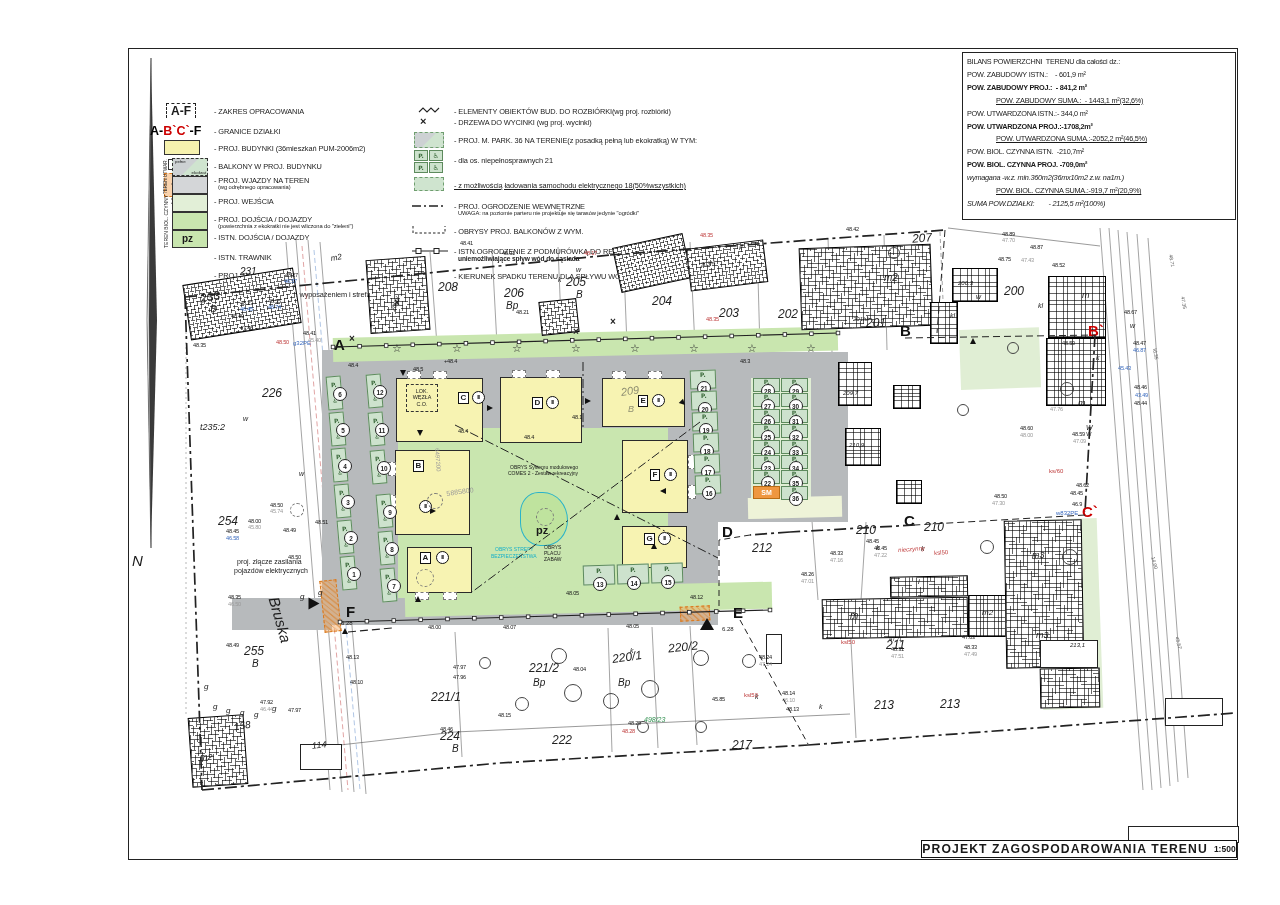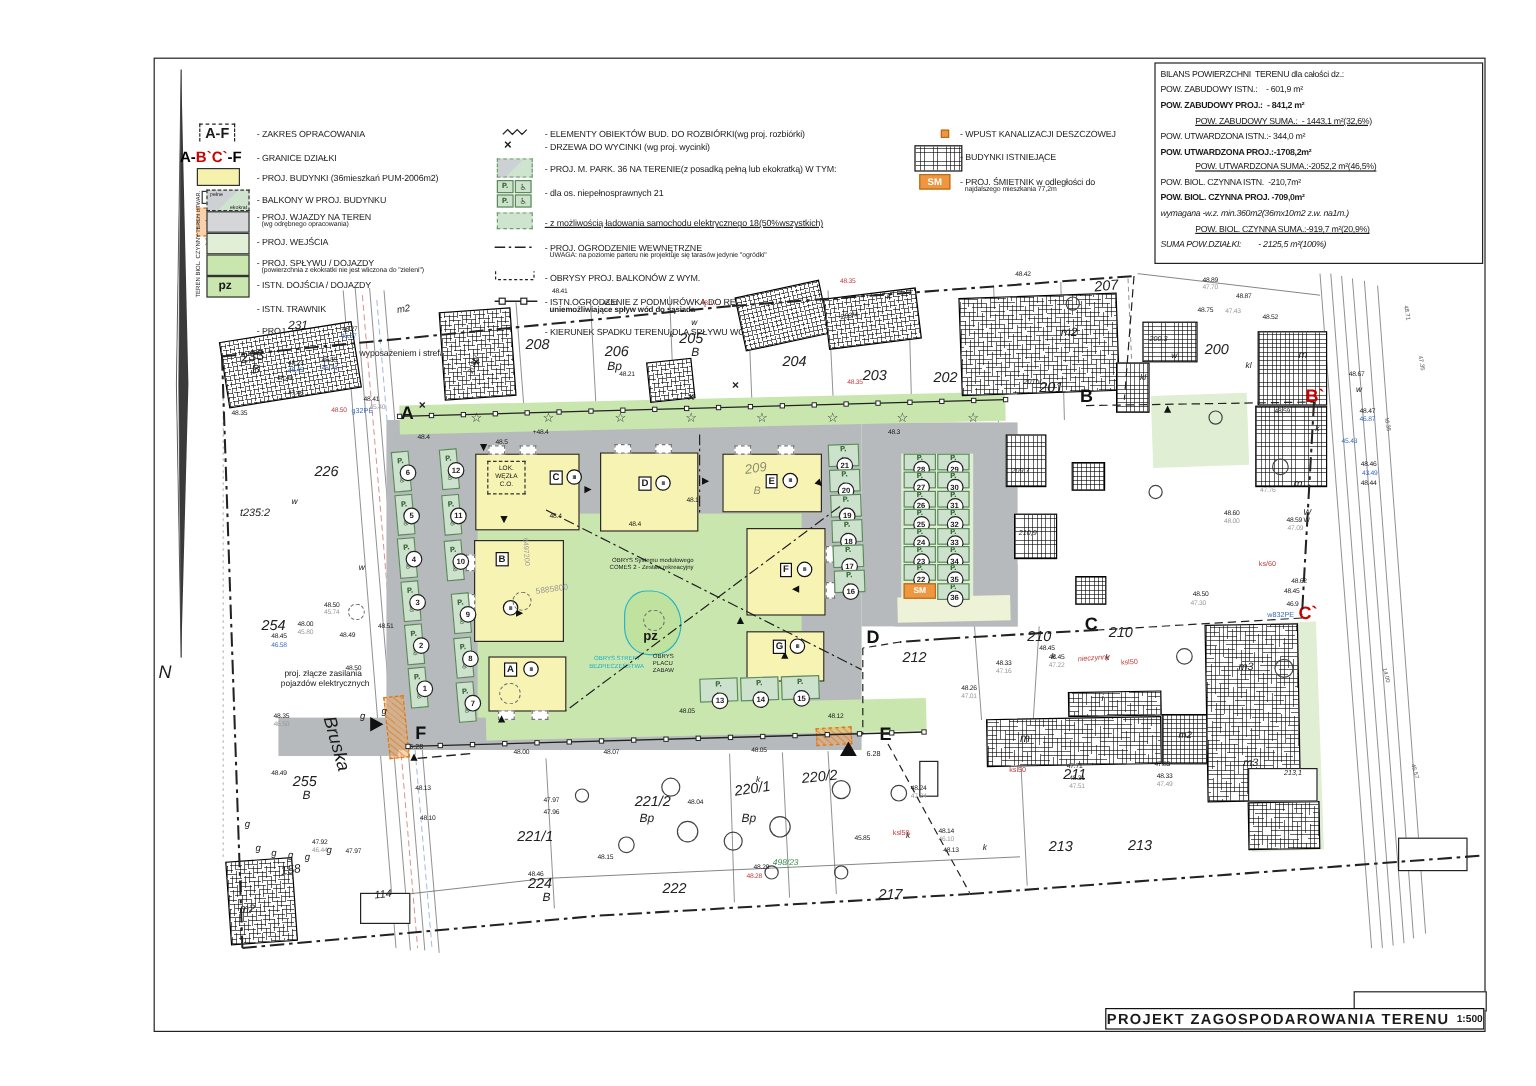--- a/index.html
+++ b/index.html
@@ -85,21 +85,21 @@
       <div class="leg-label abs" style="left: 64px; top: 94px;">- PROJ. BUDYNKI (36mieszkań PUM-2006m2)</div>
       <div class="sw sw-white" style="left: 18px; top: 109px; width: 32px; height: 11px;"></div>
       <div class="leg-label abs" style="left: 64px; top: 112px;">- BALKONY W PROJ. BUDYNKU</div>
       <div class="abs" style="left: 14px; top: 123px; width: 28px; height: 22px; background: rgba(243, 166, 90, 0.5); border: 1.4px dashed rgb(217, 121, 30);">
         <div class="tri" style="left: 6px; top: 4px; border-top: 6px solid transparent; border-bottom: 6px solid transparent; border-right: 11px solid rgb(17, 17, 17);"></div>
       </div>
       <div class="leg-label abs" style="left: 64px; top: 126px;">- PROJ. WJAZDY NA TEREN</div>
       <div class="leg-sub abs" style="left: 68px; top: 134px;">(wg odrębnego opracowania)</div>
       <div class="abs" style="left: 20px; top: 146px; font-size: 9px;">➤</div>
       <div class="leg-label abs" style="left: 64px; top: 147px;">- PROJ. WEJŚCIA</div>
-      <div class="leg-label abs" style="left: 64px; top: 165px;">- PROJ. SPŁYWU / DOJAZDY</div>
+      <div class="leg-label abs" style="left: 64px; top: 165px;">- PROJ. DOJŚCIA / DOJAZDY</div>
       <div class="leg-sub abs" style="left: 68px; top: 173px;">(powierzchnia z ekokratki nie jest wliczona do "zieleni")</div>
       <div class="leg-label abs" style="left: 64px; top: 183px;">- ISTN. DOJŚCIA / DOJAZDY</div>
       <div class="leg-label abs" style="left: 64px; top: 203px;">- ISTN. TRAWNIK</div>
       <div class="leg-label abs" style="left: 64px; top: 221px;">- PROJ. TRAWNIK</div>
       <div class="leg-label abs" style="left: 64px; top: 240px;">- PROJ. PLAC ZABAW ze wyposażeniem i strefą bezp.</div>
       <div class="sw sw-diag" style="left: 22px; top: 108px; width: 36px; height: 18px; border-style: dashed;">
         <div class="abs" style="left: 2px; top: 0px; font-size: 4.4px;">pełne</div>
         <div class="abs" style="right: 1px; bottom: 0px; font-size: 4.4px;">ekokrat</div>
       </div>
       <div class="sw sw-gray" style="left: 22px; top: 126px; width: 36px; height: 18px;"></div>
@@ -145,29 +145,20 @@
       </svg>
       <div class="leg-label abs" style="left: 42px; top: 177px;">- OBRYSY PROJ. BALKONÓW Z WYM.</div>
       <svg width="36" height="8" style="position: absolute; left: 0px; top: 197px;">
         <line x1="0" y1="4" x2="36" y2="4" stroke="#222" stroke-width="1.2"></line>
         <rect x="4" y="1.5" width="5" height="5" fill="#fff" stroke="#222"></rect>
         <rect x="22" y="1.5" width="5" height="5" fill="#fff" stroke="#222"></rect>
       </svg>
       <div class="leg-label abs" style="left: 42px; top: 197px;">- ISTN.OGRODZENIE Z PODMURÓWKĄ DO REMONTU (UZUPEŁNIENIA)</div>
       <div class="leg-sub abs" style="left: 46px; top: 205px; font-weight: bold; font-size: 6.6px;">uniemożliwiające spływ wód do sąsiada</div>
       <div class="leg-label abs" style="left: 42px; top: 222px;">- KIERUNEK SPADKU TERENU DLA SPŁYWU WÓD OPADOWYCH</div>
-    </div>
-  <div id="legendRight" class="abs" style="left:758px;top:50px;width:200px;height:120px;">
-      <div class="abs" style="left: 26px; top: 58px; width: 5px; height: 5px; background: rgb(239, 151, 64); border: 0.8px solid rgb(185, 108, 20);"></div>
-      <div class="leg-label abs" style="left: 42px; top: 57px;">- WPUST KANALIZACJI DESZCZOWEJ</div>
-      <div class="sw hatch" style="left: 4px; top: 71px; width: 40px; height: 22px; border: 1.4px solid rgb(17, 17, 17);"></div>
-      <div class="leg-label abs" style="left: 42px; top: 76px;">- BUDYNKI ISTNIEJĄCE</div>
-      <div class="smbox" style="left: 8px; top: 95px; width: 26px; height: 13px; font-size: 8px;">SM</div>
-      <div class="leg-label abs" style="left: 42px; top: 97px;">- PROJ. ŚMIETNIK w odległości do</div>
-      <div class="leg-sub abs" style="left: 46px; top: 105px;">najdalszego mieszkania 77,2m</div>
     </div>
 
   <div id="bilans">
       <div class="bil-row">BILANS POWIERZCHNI  TERENU dla całości dz.:</div>
       <div class="bil-row">POW. ZABUDOWY ISTN.:    - 601,9 m²</div>
       <div class="bil-row bil-b">POW. ZABUDOWY PROJ.:  - 841,2 m²</div>
       <div class="bil-row bil-u">POW. ZABUDOWY SUMA.:  - 1443,1 m²(32,6%)</div>
       <div class="bil-row">POW. UTWARDZONA ISTN.:- 344,0 m²</div>
       <div class="bil-row bil-b">POW. UTWARDZONA PROJ.:-1708,2m²</div>
       <div class="bil-row bil-u">POW. UTWARDZONA SUMA.:-2052,2 m²(46,5%)</div>

